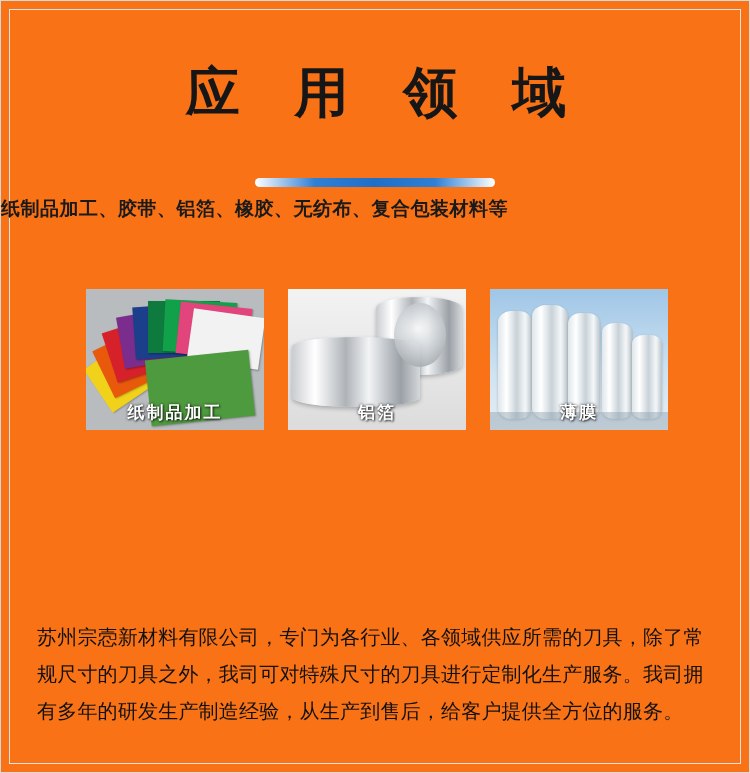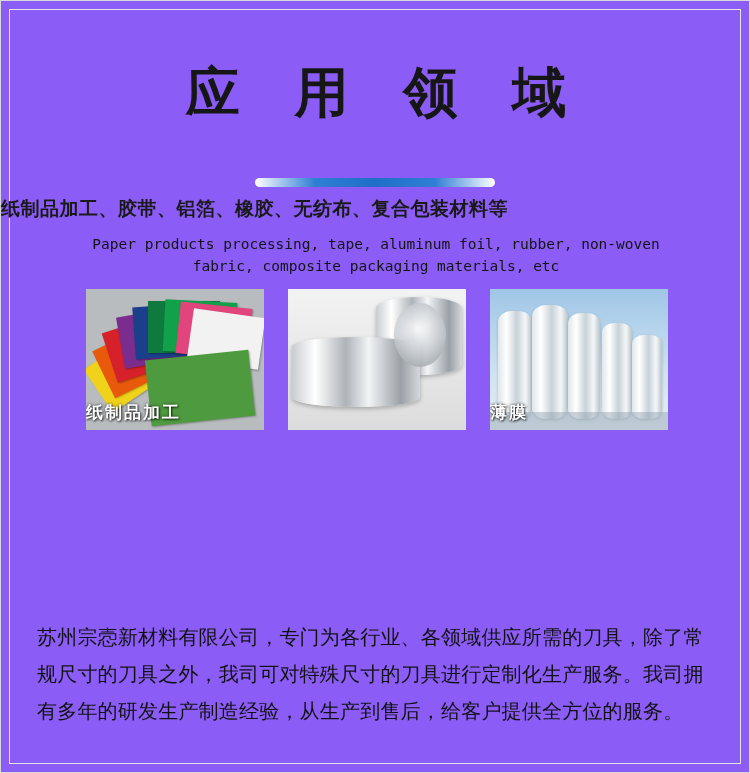--- a/index.html
+++ b/index.html
@@ -10,21 +10,21 @@
   body {
     width: 750px;
     height: 773px;
     font-family: "Liberation Sans", sans-serif;
     overflow: hidden;
   }
   .page {
     position: relative;
     width: 750px;
     height: 773px;
-    background: #8b5cf6;
+    background: #f97316;
     box-sizing: border-box;
     border: 1px solid #d8d8d8;
   }
   .inner-frame {
     position: absolute;
     left: 8px;
     top: 8px;
     right: 8px;
     bottom: 8px;
     border: 1px solid #e4e4e4;
@@ -101,20 +101,21 @@
     width: 178px;
     height: 141px;
     overflow: hidden;
     background: #e9e9e9;
   }
   .cell .caption {
     position: absolute;
     left: 0;
     right: 0;
     bottom: 6px;
+    text-align: center;
     font-family: "DejaVu Sans", sans-serif;
     font-size: 17px;
     font-weight: bold;
     color: #ffffff;
     text-shadow: 0 0 3px rgba(0,0,0,0.75), 1px 1px 2px rgba(0,0,0,0.6);
     letter-spacing: 2px;
   }
   .cell-art { position: absolute; inset: 0; }
 
   
@@ -178,21 +179,20 @@
 <body>
 
 <div class="page">
   <div class="inner-frame"></div>
 
   <div class="title">应 用 领 域</div>
 
   <div class="divider"></div>
 
   <div class="subtitle-cn">纸制品加工、胶带、铝箔、橡胶、无纺布、复合包装材料等</div>
-  <div class="subtitle-en">Paper products processing, tape, aluminum foil, rubber, non-woven fabric, composite packaging materials, etc</div>
 
   <div class="grid">
 
     <div class="cell">
       <div class="cell-art">
         <div class="paper-bg"></div>
         <div class="sheet" style="left:6px;  top:56px; background:#f0d21a; transform:rotate(-34deg);"></div>
         <div class="sheet" style="left:14px; top:44px; background:#e8590c; transform:rotate(-26deg);"></div>
         <div class="sheet" style="left:22px; top:32px; background:#d6202a; transform:rotate(-18deg);"></div>
         <div class="sheet" style="left:34px; top:22px; background:#7b2d8e; transform:rotate(-10deg);"></div>
@@ -207,20 +207,21 @@
     </div>
 
 
     <div class="cell">
       <div class="cell-art">
         <div class="foil-bg"></div>
         <div class="foil-roll" style="left:88px; top:8px;  width:86px; height:78px;"></div>
         <div class="foil-roll" style="left:4px;  top:48px; width:128px; height:70px;"></div>
         <div style="position:absolute; left:106px; top:14px; width:52px; height:64px; border-radius:50%; background:radial-gradient(circle at 45% 40%, #ffffff 0%, #c2c7cc 55%, #8e9499 100%); opacity:.85;"></div>
       </div>
+      <div class="caption">铝箔</div>
     </div>
 
 
 
     <div class="cell">
       <div class="cell-art">
         <div class="film-bg"></div>
         <div class="film-roll" style="left:8px;  top:22px; width:34px; height:108px;"></div>
         <div class="film-roll" style="left:42px; top:16px; width:36px; height:114px;"></div>
         <div class="film-roll" style="left:78px; top:24px; width:32px; height:106px;"></div>

